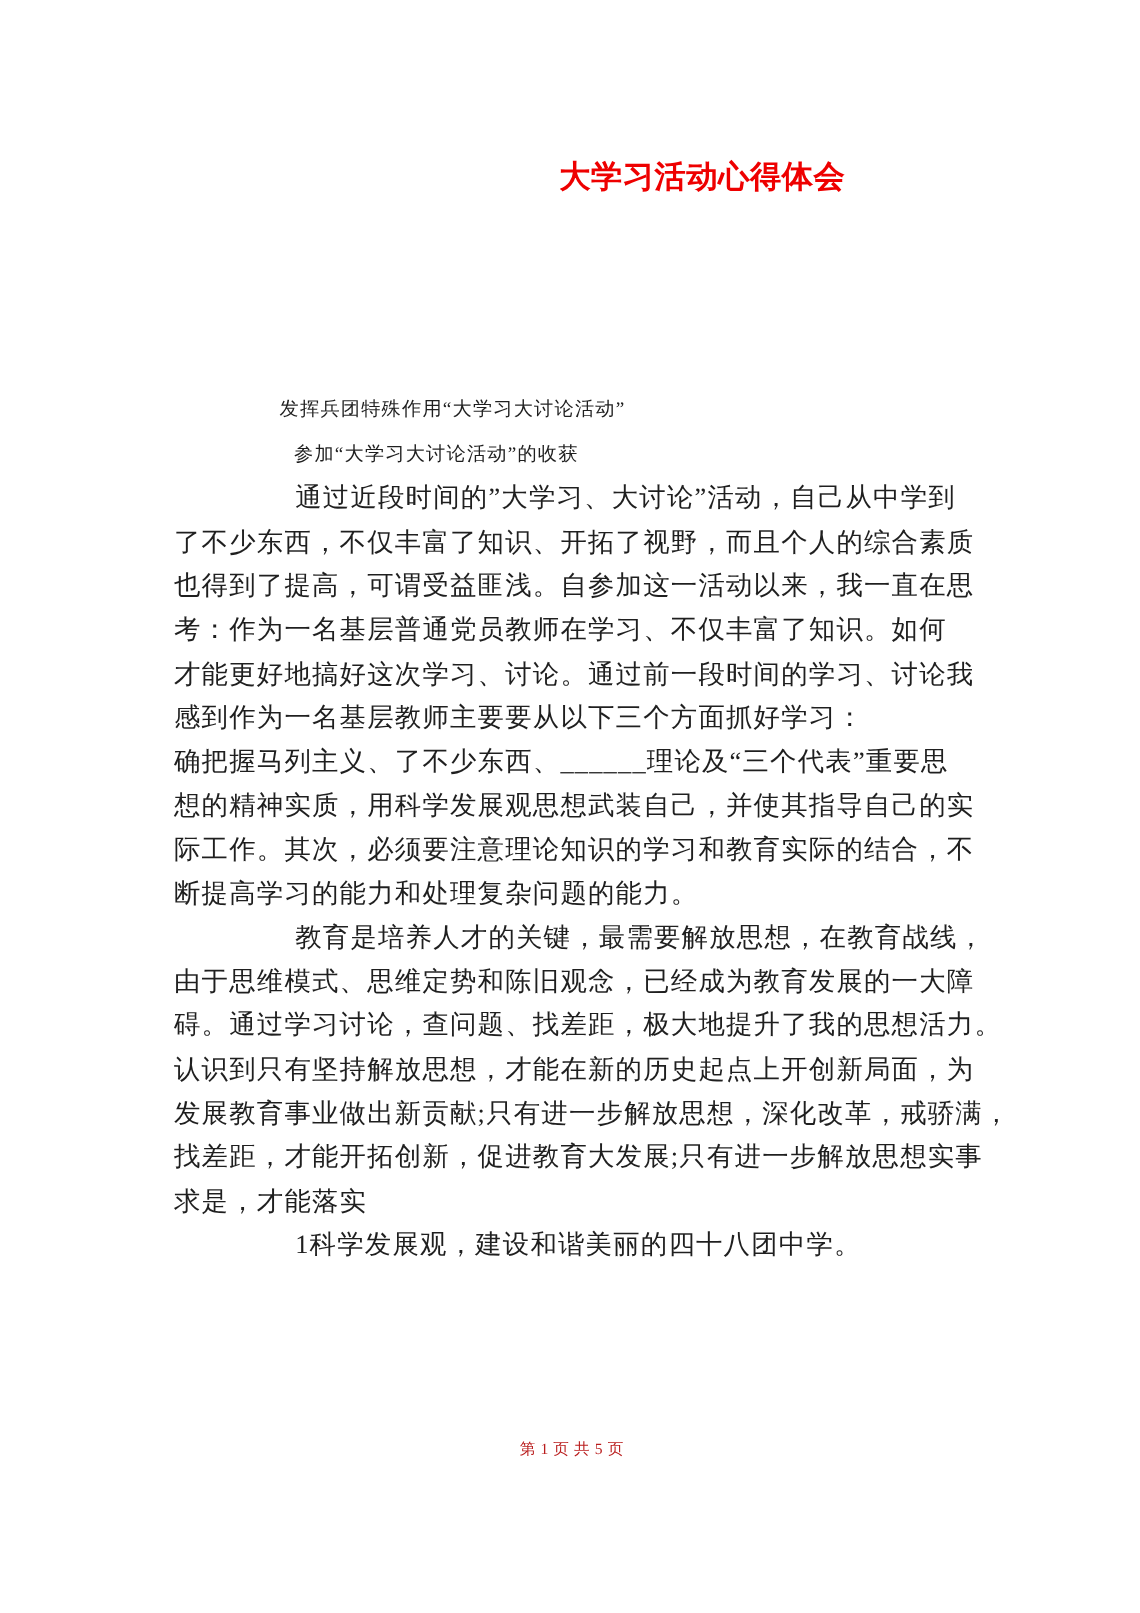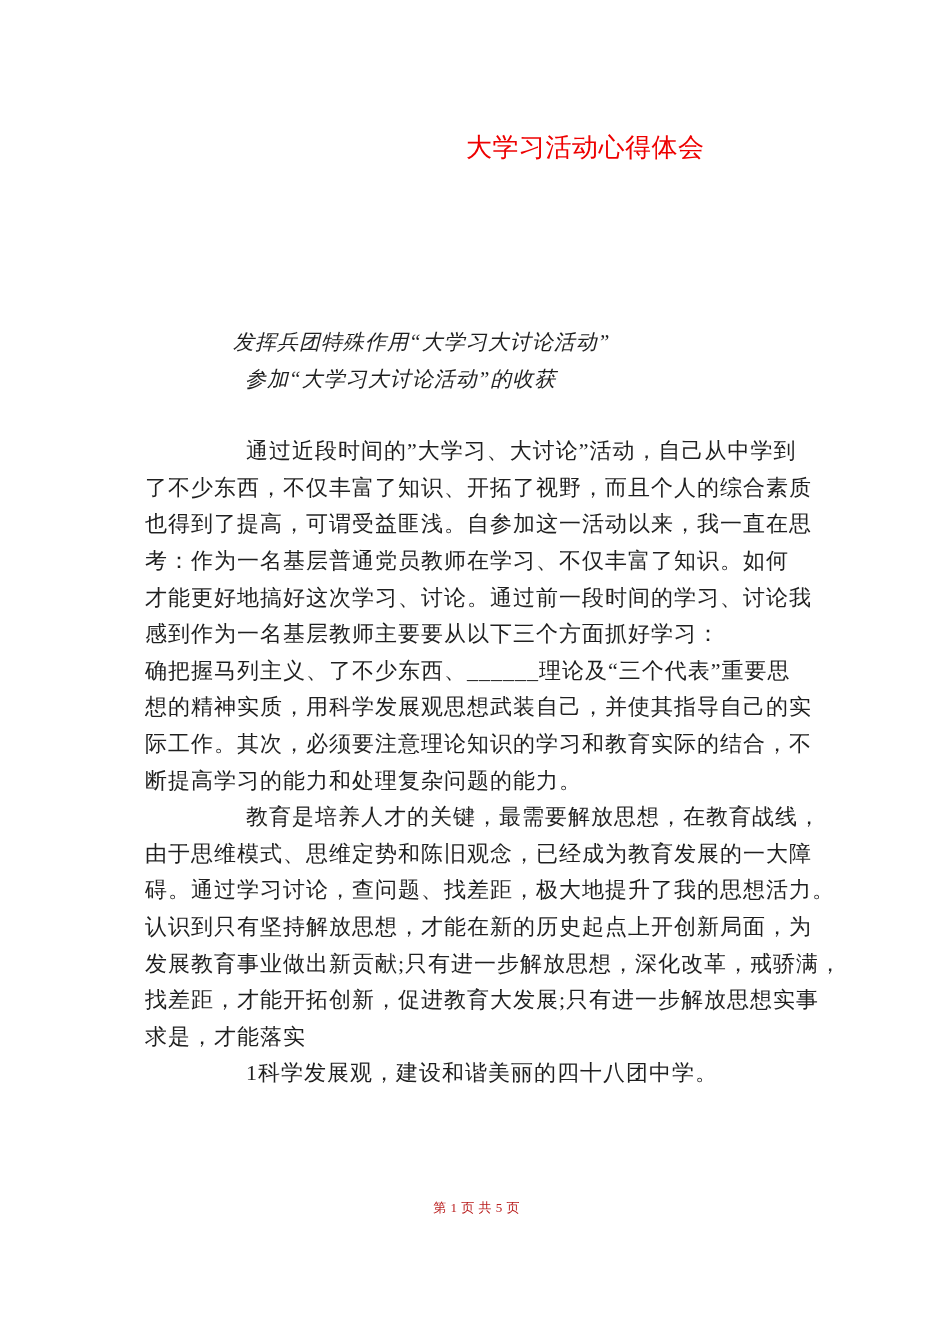--- a/index.html
+++ b/index.html
@@ -14,42 +14,41 @@
     .page {
       position: absolute;
       inset: 0;
       background: #ffffff;
     }
     .doc-title {
       position: absolute;
       top: 130px;
       left: 466px;
       font-size: 26px;
-      font-weight: normal;
+      font-weight: bold;
       letter-spacing: 0.5px;
       white-space: nowrap;
     }
     .doc-body {
       position: absolute;
       top: 324px;
       left: 145px;
       width: 663px;
       color: #1f1f1f;
     }
     .para { margin: 0; padding: 0; }
     .line {
       line-height: 36.6px;
       font-size: 22px;
       letter-spacing: 1px;
       white-space: nowrap;
     }
     .para.small .line {
-      font-size: 21px;
+      font-size: 16px;
       letter-spacing: 1px;
-      font-style: italic;
     }
     .page-footer {
       position: absolute;
       top: 1199px;
       left: 145px;
       width: 663px;
       text-align: center;
       font-size: 13px;
       letter-spacing: 0.5px;
       color: #b91c1c;
@@ -63,21 +62,21 @@
   <div class="doc-title" style="color: rgb(238, 0, 0);">大学习活动心得体会</div>
 
   <div class="doc-body" id="doc-body">
       <div class="para small">
         <div class="line" style="padding-left: 88px;">发挥兵团特殊作用“大学习大讨论活动”</div>
       </div>
       <div class="para small">
         <div class="line" style="padding-left: 100px;">参加“大学习大讨论活动”的收获</div>
       </div>
       <div class="para">
-        <div class="line" style="padding-left: 101px; margin-top: 36px;">通过近段时间的”大学习、大讨论”活动，自己从中学到</div>
+        <div class="line" style="padding-left: 101px;">通过近段时间的”大学习、大讨论”活动，自己从中学到</div>
         <div class="line">了不少东西，不仅丰富了知识、开拓了视野，而且个人的综合素质</div>
         <div class="line">也得到了提高，可谓受益匪浅。自参加这一活动以来，我一直在思</div>
         <div class="line">考：作为一名基层普通党员教师在学习、不仅丰富了知识。如何</div>
         <div class="line">才能更好地搞好这次学习、讨论。通过前一段时间的学习、讨论我</div>
         <div class="line">感到作为一名基层教师主要要从以下三个方面抓好学习：</div>
       </div>
       <div class="para">
         <div class="line">确把握马列主义、了不少东西、______理论及“三个代表”重要思</div>
         <div class="line">想的精神实质，用科学发展观思想武装自己，并使其指导自己的实</div>
         <div class="line">际工作。其次，必须要注意理论知识的学习和教育实际的结合，不</div>

